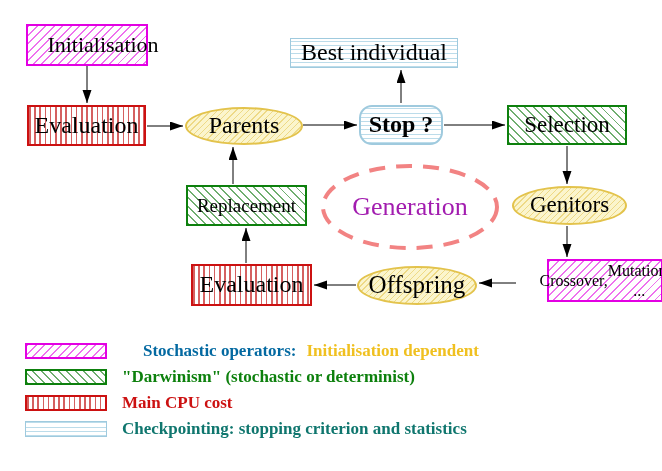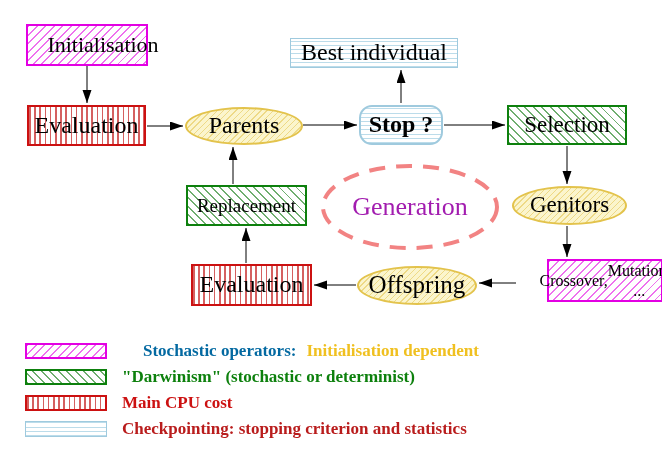--- a/index.html
+++ b/index.html
@@ -178,17 +178,17 @@
       <div class="legend-label" style="color:#0d800d;">"Darwinism" (stochastic or determinist)</div>
     </div>
 
     <div class="legend-row">
       <div class="legend-swatch stripe-red"></div>
       <div class="legend-label" style="color:#cc1111;">Main CPU cost</div>
     </div>
 
     <div class="legend-row">
       <div class="legend-swatch stripe-cyan"></div>
-      <div class="legend-label" style="color:#b91c1c;">Checkpointing: stopping criterion and statistics</div>
+      <div class="legend-label" style="color:#0f766e;">Checkpointing: stopping criterion and statistics</div>
     </div>
 
   </div>
 </div>
 
 </body></html>

